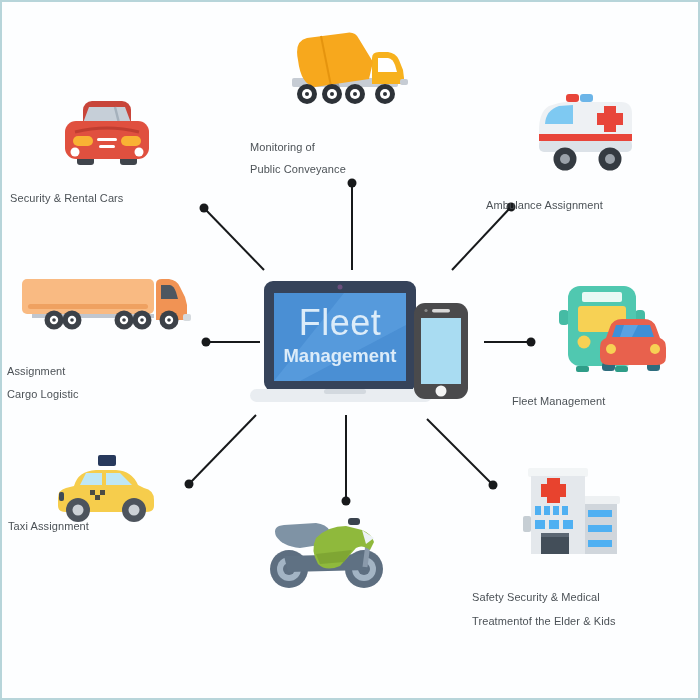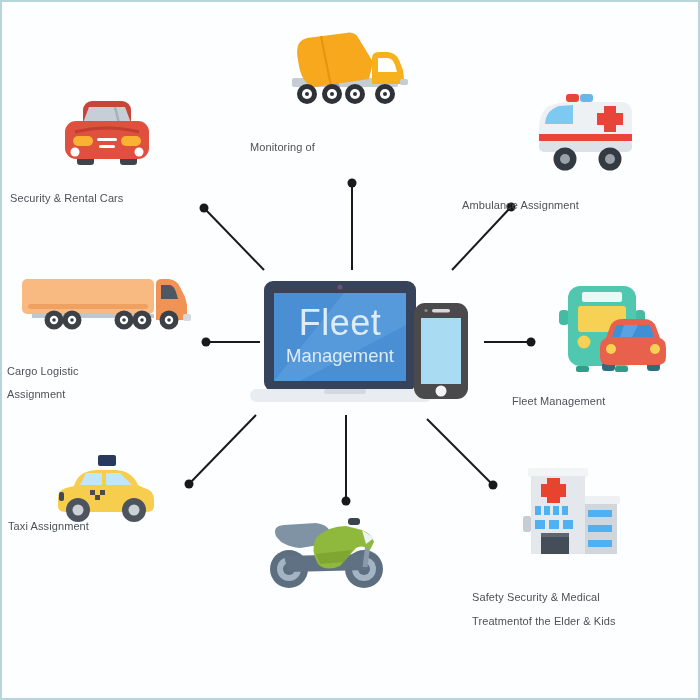--- a/index.html
+++ b/index.html
@@ -12,21 +12,21 @@
   .node-label {
     position:absolute; text-align:left; color:#4c5257;
     font-size:11px; font-weight:500; line-height:22px; letter-spacing:.1px;margin-top:16px;
   }
   .screen-line1 {
     position:absolute; left:272px; top:300px; width:132px; text-align:center;
     font-size:36px; font-weight:500; color:#dcecf9; letter-spacing:.5px;
   }
   .screen-line2 {
     position:absolute; left:272px; top:343px; width:132px; text-align:center;
-    font-size:18.5px; font-weight:400; color:#dcecf9;
+    font-size:18.5px; font-weight:700; color:#dcecf9;
   }
   svg { display:block; }
 </style>
 </head>
 <body>
 
 <div class="canvas">
 
   <svg class="abs" style="left:0;top:0" width="700" height="700" viewBox="0 0 700 700">
     <g stroke="#17191b" stroke-width="2" fill="#17191b">
@@ -126,39 +126,40 @@
         <circle cx="67" cy="62" r="10" fill="#2d3238"></circle>
           <circle cx="67" cy="62" r="5" fill="#ffffff"></circle>
           <circle cx="67" cy="62" r="2" fill="#2d3238"></circle>
         <circle cx="97" cy="62" r="10" fill="#2d3238"></circle>
           <circle cx="97" cy="62" r="5" fill="#ffffff"></circle>
           <circle cx="97" cy="62" r="2" fill="#2d3238"></circle>
       </g>
     </svg>
     <div class="node-label" style="left:248px;top:118px;width:200px">
       <div>Monitoring of</div>
+      <div>Public Conveyance</div>
     </div>
   </div>
 
   <div>
     <svg class="abs" style="left:527px;top:88px" width="118" height="84" viewBox="0 0 118 84">
       <rect x="37" y="4" width="13" height="8" rx="3" fill="#e8453a"></rect>
       <rect x="51" y="4" width="13" height="8" rx="3" fill="#6cb5e8"></rect>
       <path d="M10,40 Q10,22 20,16 L30,13 Q34,12 40,12 L92,12 Q103,12 103,24 L103,52 Q103,62 93,62 L20,62 Q10,62 10,52 Z" fill="#eef1f4"></path>
       <rect x="10" y="50" width="93" height="12" rx="5" fill="#dce2e8"></rect>
       <path d="M16,34 Q17,20 30,16 L44,15 L44,34 Z" fill="#7ec9f2"></path>
       <rect x="75" y="16" width="12" height="26" fill="#e8453a"></rect>
       <rect x="68" y="23" width="26" height="12" fill="#e8453a"></rect>
       <rect x="10" y="44" width="93" height="7" fill="#e8453a"></rect>
       <circle cx="36" cy="69" r="11.5" fill="#343a41"></circle>
         <circle cx="36" cy="69" r="5" fill="#9aa1a9"></circle>
       <circle cx="81" cy="69" r="11.5" fill="#343a41"></circle>
         <circle cx="81" cy="69" r="5" fill="#9aa1a9"></circle>
     </svg>
-    <div class="node-label" style="left:460px;top:176px;width:200px">
+    <div class="node-label" style="left:484px;top:176px;width:200px">
       <div>Ambulance Assignment</div>
       <div></div>
     </div>
   </div>
 
   <div>
     <svg class="abs" style="left:18px;top:272px" width="175" height="58" viewBox="0 0 175 58">
       <rect x="2" y="5" width="132" height="35" rx="5" fill="#f9ba82"></rect>
       <rect x="8" y="30" width="120" height="5" rx="2.5" fill="#efa161"></rect>
       <rect x="12" y="40" width="122" height="4" fill="#c0c6cf"></rect>
@@ -177,22 +178,22 @@
           <circle cx="104" cy="46" r="1.8" fill="#3c4148"></circle>
         <circle cx="122" cy="46" r="9.5" fill="#3c4148"></circle>
           <circle cx="122" cy="46" r="4.2" fill="#ffffff"></circle>
           <circle cx="122" cy="46" r="1.8" fill="#3c4148"></circle>
         <circle cx="149" cy="46" r="9.5" fill="#3c4148"></circle>
           <circle cx="149" cy="46" r="4.2" fill="#ffffff"></circle>
           <circle cx="149" cy="46" r="1.8" fill="#3c4148"></circle>
       </g>
     </svg>
     <div class="node-label" style="left:5px;top:342px;width:200px;line-height:23px">
+      <div>Assignment</div>
       <div>Cargo Logistic</div>
-      <div>Assignment</div>
     </div>
   </div>
 
   <div>
     <svg class="abs" style="left:550px;top:276px" width="118" height="97" viewBox="0 0 118 97">
       <rect x="7" y="32" width="10" height="15" rx="4" fill="#45bba4"></rect>
       <rect x="83" y="32" width="10" height="15" rx="4" fill="#45bba4"></rect>
       <rect x="24" y="88" width="13" height="6" rx="2" fill="#2f9d88"></rect>
       <rect x="63" y="88" width="13" height="6" rx="2" fill="#2f9d88"></rect>
       <rect x="16" y="8" width="68" height="80" rx="12" fill="#50c8b0"></rect>

